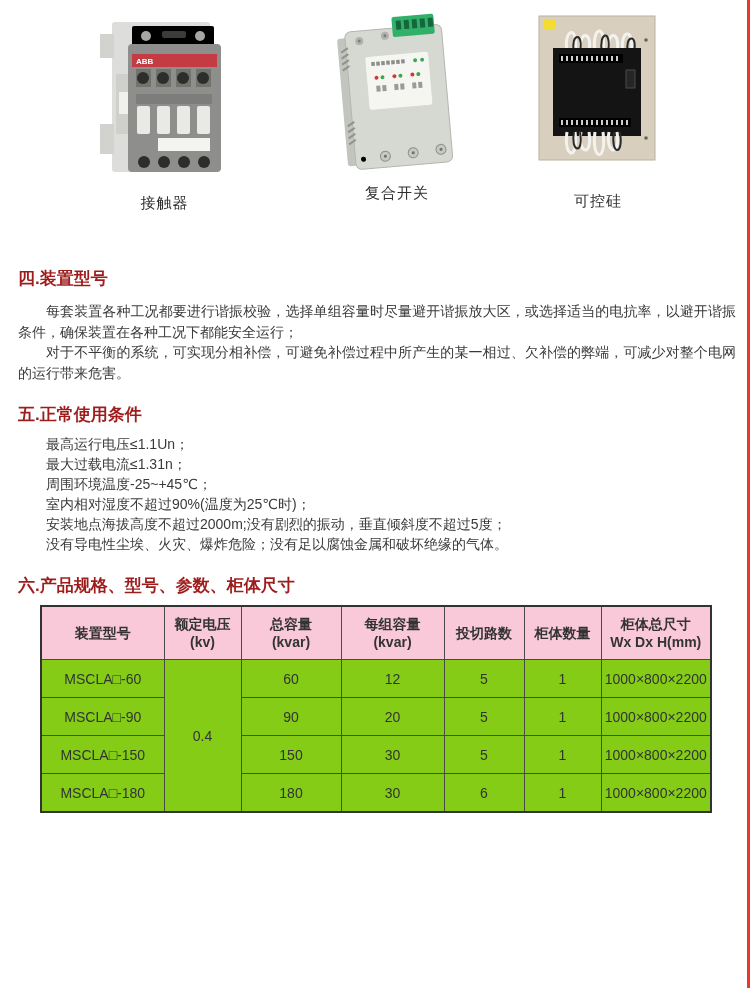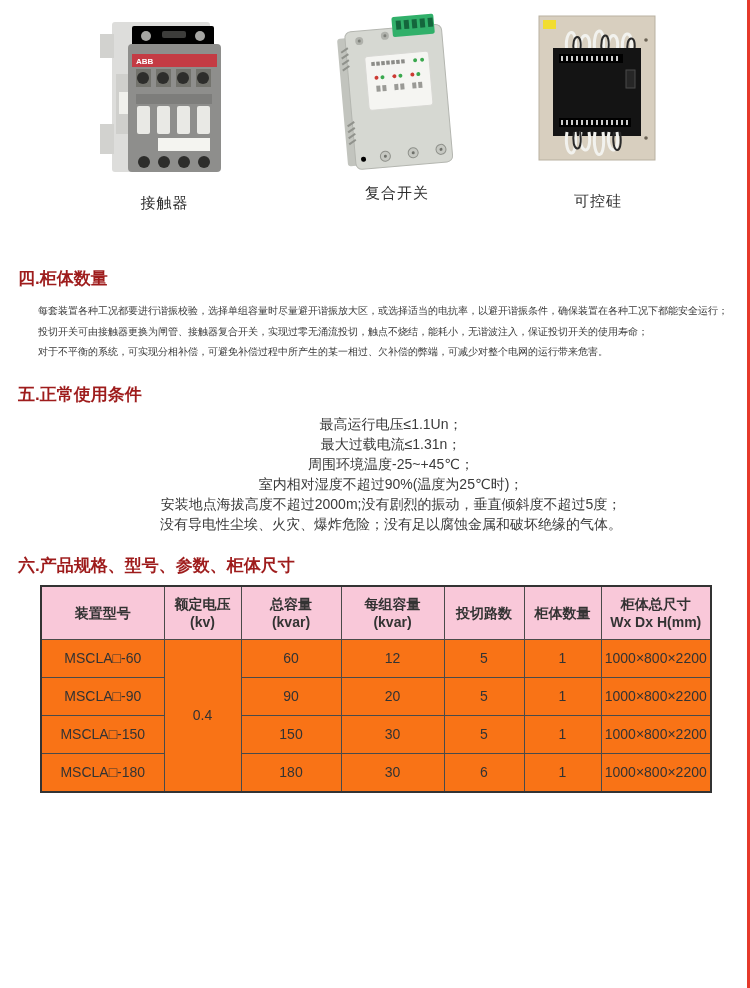--- a/index.html
+++ b/index.html
@@ -11,29 +11,29 @@
   
   .products{position:relative;height:205px;padding-left:8px;}
   .fig{position:absolute;}
   .fig svg{display:block;}
   .caption{position:absolute;top:180px;width:100%;text-align:center;font-size:15px;color:#2f2f2f;letter-spacing:1px;}
   
   h2.sec{font-size:17px;font-weight:bold;color:#9e1c1c;margin:0 0 0 18px;line-height:19px;}
   h2.features{margin-top:64px;}
   h2.conditions{margin-top:22px;}
   h2.specs{margin-top:22px;}
-  .paras{margin:13px 14px 0 18px;font-size:10px;line-height:20.5px;text-align:justify;}
+  .paras{margin:13px 14px 0 18px;font-size:14px;line-height:20.5px;text-align:justify;}
   .paras p{margin:0;text-indent:2em;}
-  .cond-list{margin:10px 14px 0 46px;font-size:14px;line-height:20px;text-align:center;}
+  .cond-list{margin:10px 14px 0 46px;font-size:14px;line-height:20px;}
   
   table.spec{border-collapse:collapse;margin:10px 0 0 40px;width:670px;table-layout:fixed;
              border:2px solid #333;font-size:14px;color:#333;}
   table.spec th,table.spec td{border:1px solid #4a4a4a;text-align:center;vertical-align:middle;padding:0;}
   table.spec th{background:#f9c8d9;font-weight:bold;height:52px;line-height:18px;}
-  table.spec td{height:37px;font-weight:normal;background:#f97316;margin-left:24px;}
+  table.spec td{height:37px;font-weight:normal;background:#84cc16;margin-left:24px;}
   th .h2:empty{display:none;}
   col.c-model{width:123px;} col.c-volt{width:77px;} col.c-total{width:100px;}
   col.c-group{width:103px;} col.c-steps{width:80px;} col.c-cab{width:77px;} col.c-size{width:110px;}
 </style>
 </head>
 <body>
 
 <div class="edge-line"></div>
 
 <div class="products">
@@ -215,24 +215,23 @@
         <path d="M41,120 C37,140 51,144 47,120"></path>
         <path d="M81,120 C77,142 91,146 87,120"></path>
       </g>
       <circle cx="113" cy="28" r="1.8" fill="#6a6254"></circle>
       <circle cx="113" cy="126" r="1.8" fill="#6a6254"></circle>
     </svg>
     <div class="caption">可控硅</div>
   </div>
 </div>
 
-<h2 class="sec features">四.柜体数量</h2>
+<h2 class="sec features">四.装置型号</h2>
 <div class="paras">
   <p>每套装置各种工况都要进行谐振校验，选择单组容量时尽量避开谐振放大区，或选择适当的电抗率，以避开谐振条件，确保装置在各种工况下都能安全运行；</p>
-  <p>投切开关可由接触器更换为闸管、接触器复合开关，实现过零无涌流投切，触点不烧结，能耗小，无谐波注入，保证投切开关的使用寿命；</p>
   <p>对于不平衡的系统，可实现分相补偿，可避免补偿过程中所产生的某一相过、欠补偿的弊端，可减少对整个电网的运行带来危害。</p>
 </div>
 
 <h2 class="sec conditions">五.正常使用条件</h2>
 <div class="cond-list">
   <div>最高运行电压≤1.1Un；</div>
   <div>最大过载电流≤1.31n；</div>
   <div>周围环境温度-25~+45℃；</div>
   <div>室内相对湿度不超过90%(温度为25℃时)；</div>
   <div>安装地点海拔高度不超过2000m;没有剧烈的振动，垂直倾斜度不超过5度；</div>

